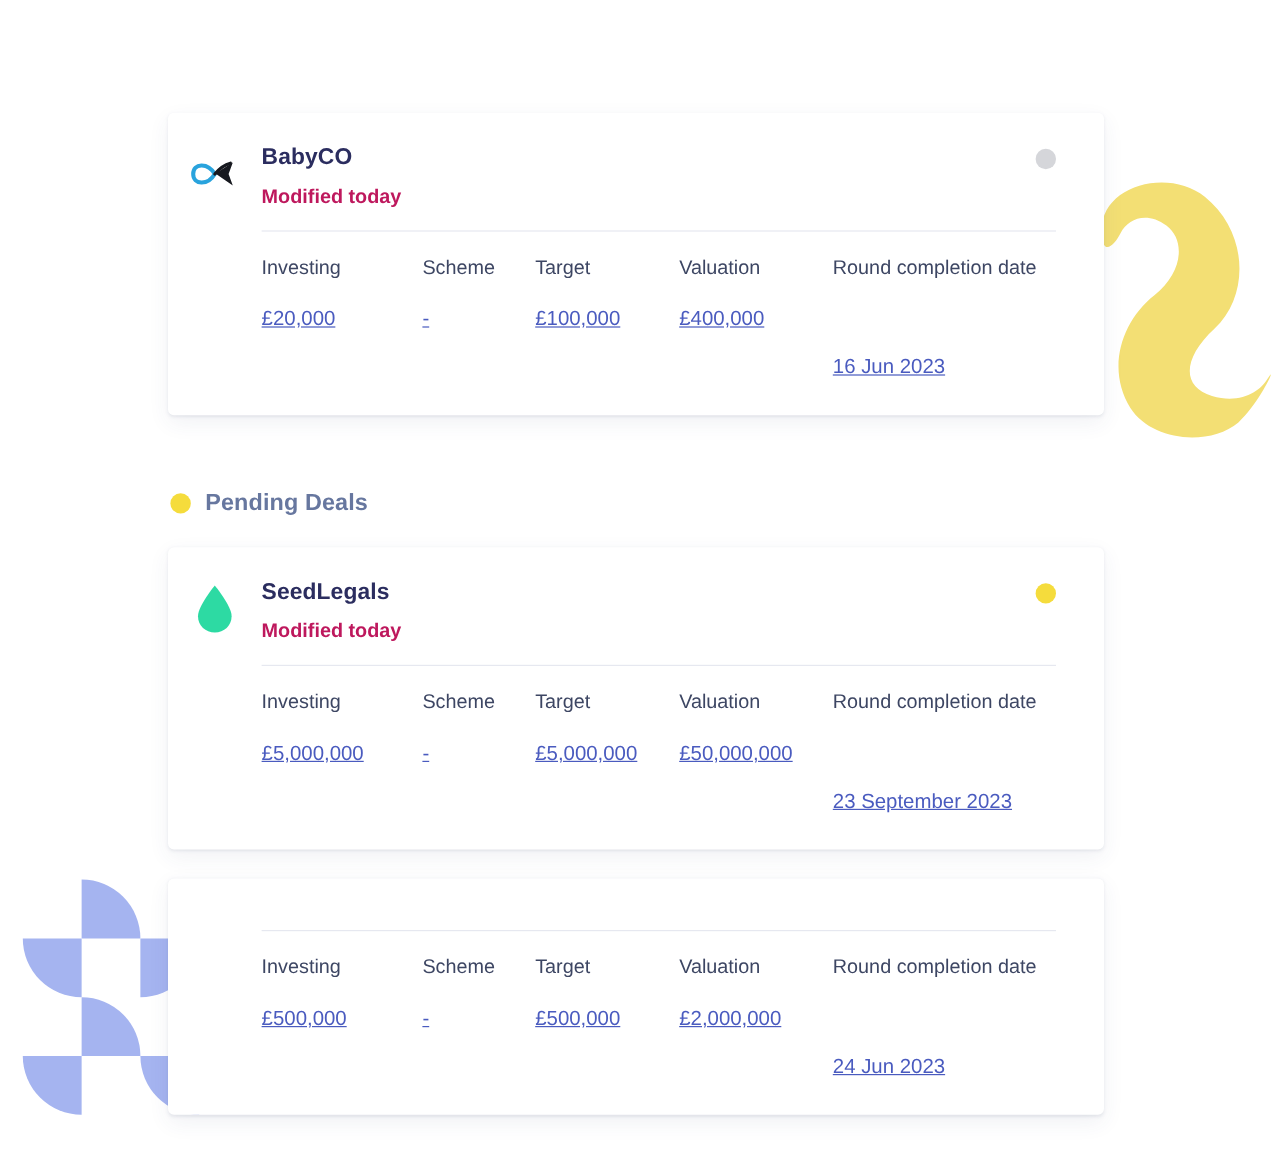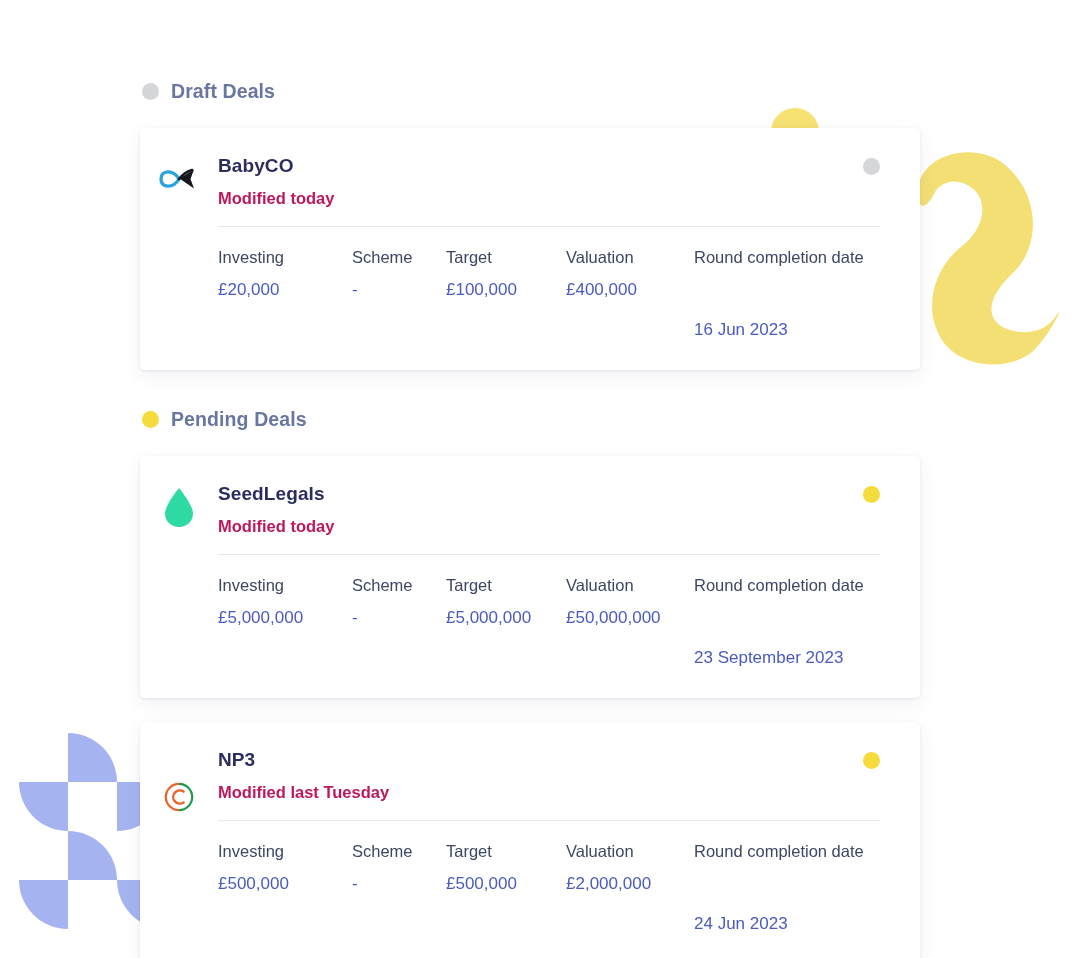--- a/index.html
+++ b/index.html
@@ -183,23 +183,24 @@
     font-size: 16.5px;
     color: #3d4663;
     line-height: 22px;
     font-weight: 400;
     white-space: nowrap;
   }
   .stat-value {
     font-size: 17px;
     color: #4a5bbf;
     line-height: 24px;
-    margin-top: 10px;
+    margin-top: 20px;
     font-weight: 400;
     white-space: nowrap;
+    text-decoration: underline;
   }
 </style>
 </head>
 <body>
 
 <div class="decor-layer">
   <div class="page-tint"></div>
 
   <div class="yellow-dome"></div>
 
@@ -228,24 +229,20 @@
     <div class="qtile br" style="left:147px;top:98px;"></div>
 
     <div class="qtile bl" style="left:0px;  top:147px;"></div>
     <div class="qtile bl" style="left:98px; top:147px;"></div>
   </div>
 </div>
 
 <div class="content">
 
   <section class="section section-draft">
-    <div class="section-header">
-      <span class="section-dot" style="background:#d5d6da"></span>
-      <span class="section-title">Draft Deals</span>
-    </div>
 
     <article class="card">
       <div class="card-head">
 
         <span class="card-logo">
           <svg width="40" height="30" viewBox="0 0 40 30" xmlns="http://www.w3.org/2000/svg">
             <path d="M20 15 C 14 5, 2 6, 2 15 C 2 24, 14 25, 20 15 Z" fill="none" stroke="#29a3dd" stroke-width="3.4" stroke-linecap="round"></path>
             <path d="M20.5 14.6 L35 5.5 L31.5 15 L35 24.5 Z" fill="#17191f"></path>
             <path d="M20 15 C 25 9, 29 7, 33 6" fill="none" stroke="#17191f" stroke-width="2.6" stroke-linecap="round"></path>
           </svg>
@@ -326,35 +323,20 @@
           <span class="stat-value">£50,000,000</span>
         </div>
         <div class="stat stat-4">
           <span class="stat-label">Round completion date</span>
           <span class="stat-value">23 September 2023</span>
         </div>
       </div>
     </article>
 
     <article class="card" style="margin-top:24px;">
-      <div class="card-head">
-
-        <span class="card-logo" style="top:26px;">
-          <svg width="30" height="30" viewBox="0 0 30 30" xmlns="http://www.w3.org/2000/svg">
-            <path d="M15 1.8 A 13.2 13.2 0 0 0 15 28.2" fill="none" stroke="#e8642a" stroke-width="2.2"></path>
-            <path d="M15 1.8 A 13.2 13.2 0 0 1 15 28.2" fill="none" stroke="#1f9a4d" stroke-width="2.2"></path>
-            <path d="M19.6 9.6 A 6.6 6.6 0 1 0 19.6 20.4" fill="none" stroke="#e8642a" stroke-width="2.4" stroke-linecap="round"></path>
-          </svg>
-        </span>
-
-        <div class="card-name">NP3</div>
-        <div class="card-modified">Modified last Tuesday</div>
-
-        <span class="card-status-dot" style="background:#f5dc3c"></span>
-      </div>
 
       <div class="divider"></div>
 
       <div class="stats">
         <div class="stat stat-0">
           <span class="stat-label">Investing</span>
           <span class="stat-value">£500,000</span>
         </div>
         <div class="stat stat-1">
           <span class="stat-label">Scheme</span>

